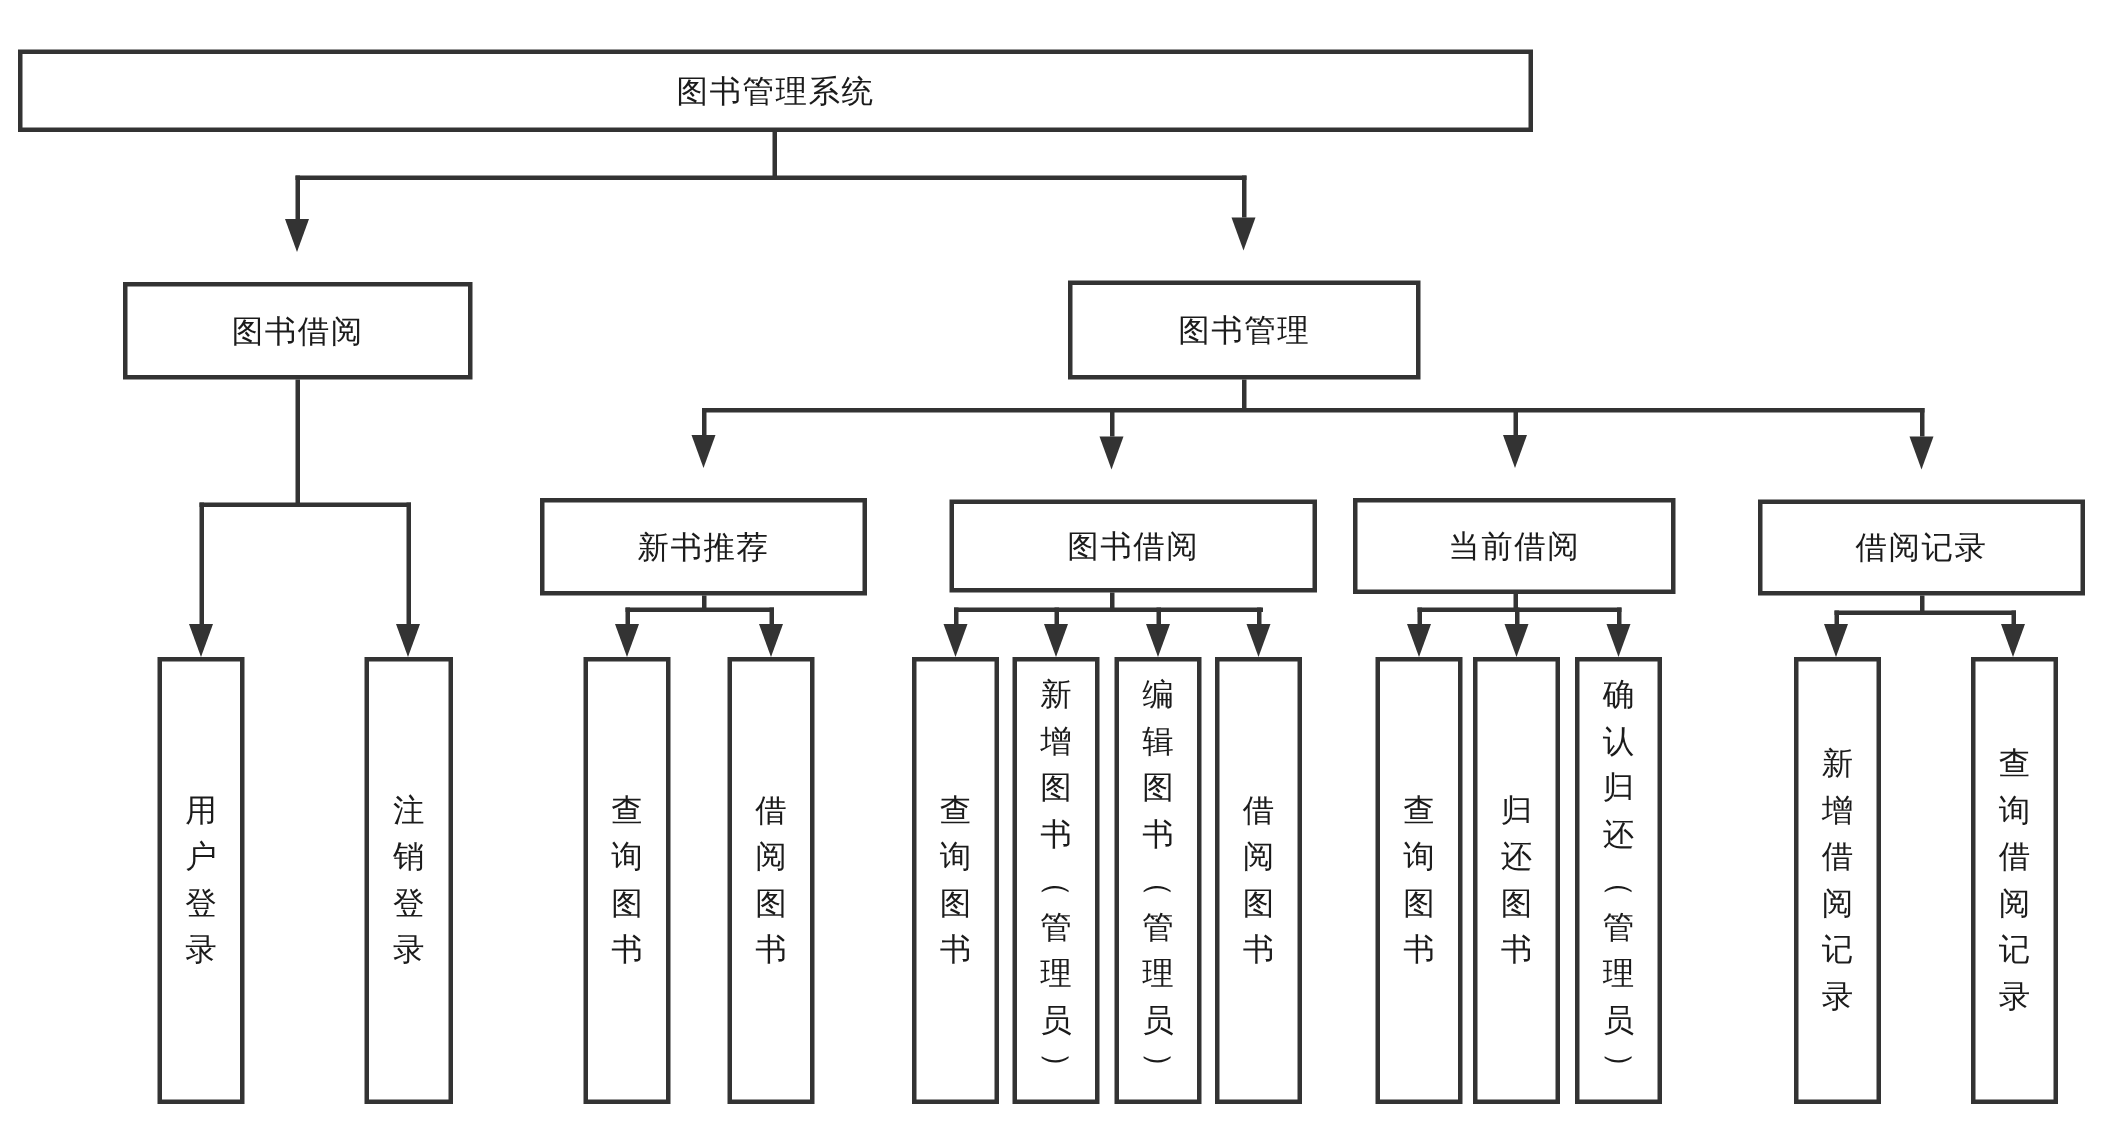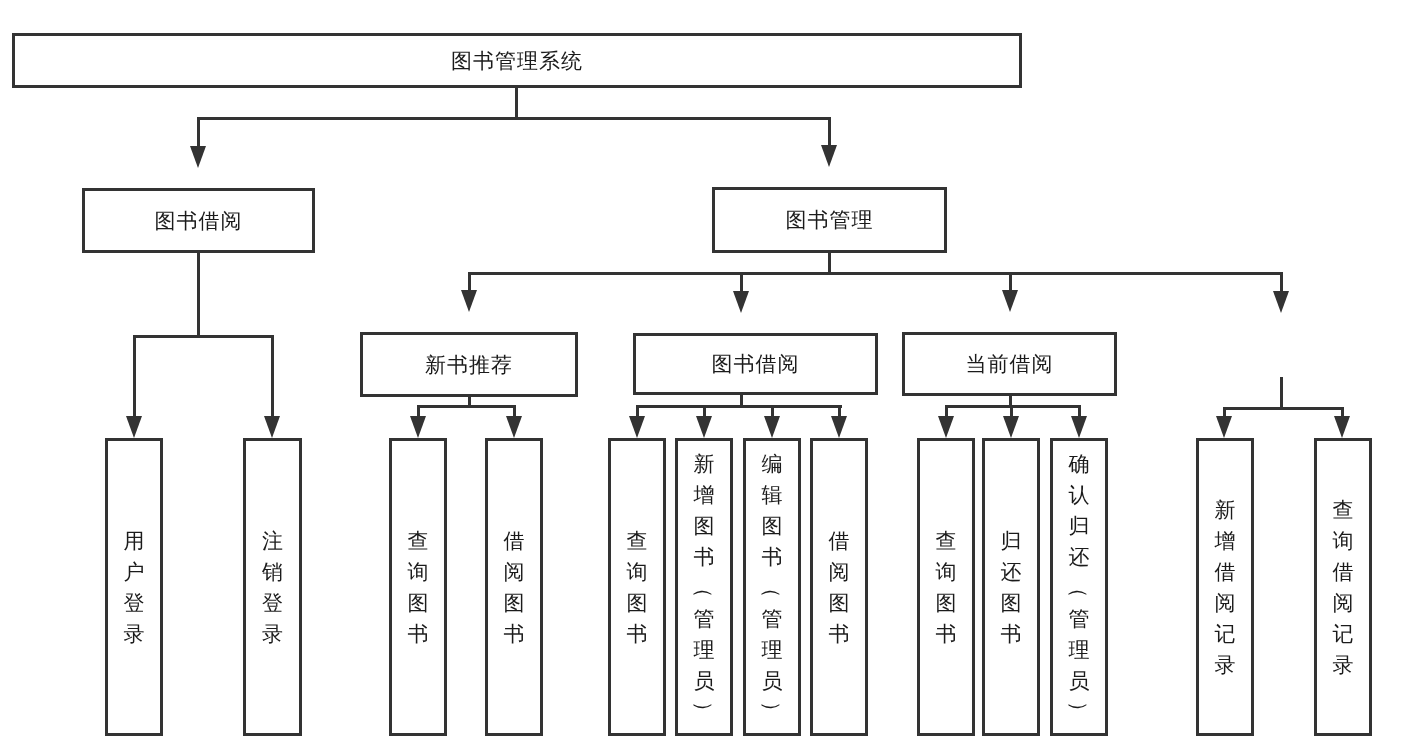--- a/index.html
+++ b/index.html
@@ -76,20 +76,23 @@
   </div>
 
   <div class="hbox" style="left:633px;top:313px;width:245px;height:62px;">
     <span>图书借阅</span>
   </div>
 
   <div class="hbox" style="left:902px;top:312px;width:215px;height:64px;font-family:Liberation Mono, monospace;">
     <span>当前借阅</span>
   </div>
 
+  <div class="hbox" style="left:1172px;top:313px;width:218px;height:64px;">
+    <span>借阅记录</span>
+  </div>
 
   <div class="vbox" style="left:105px;width:58px;">
     <div class="vtext">
         <span>用</span>
         <span>户</span>
         <span>登</span>
         <span>录</span>
       </div>
   </div>
   <div class="vbox" style="left:243px;width:59px;">

